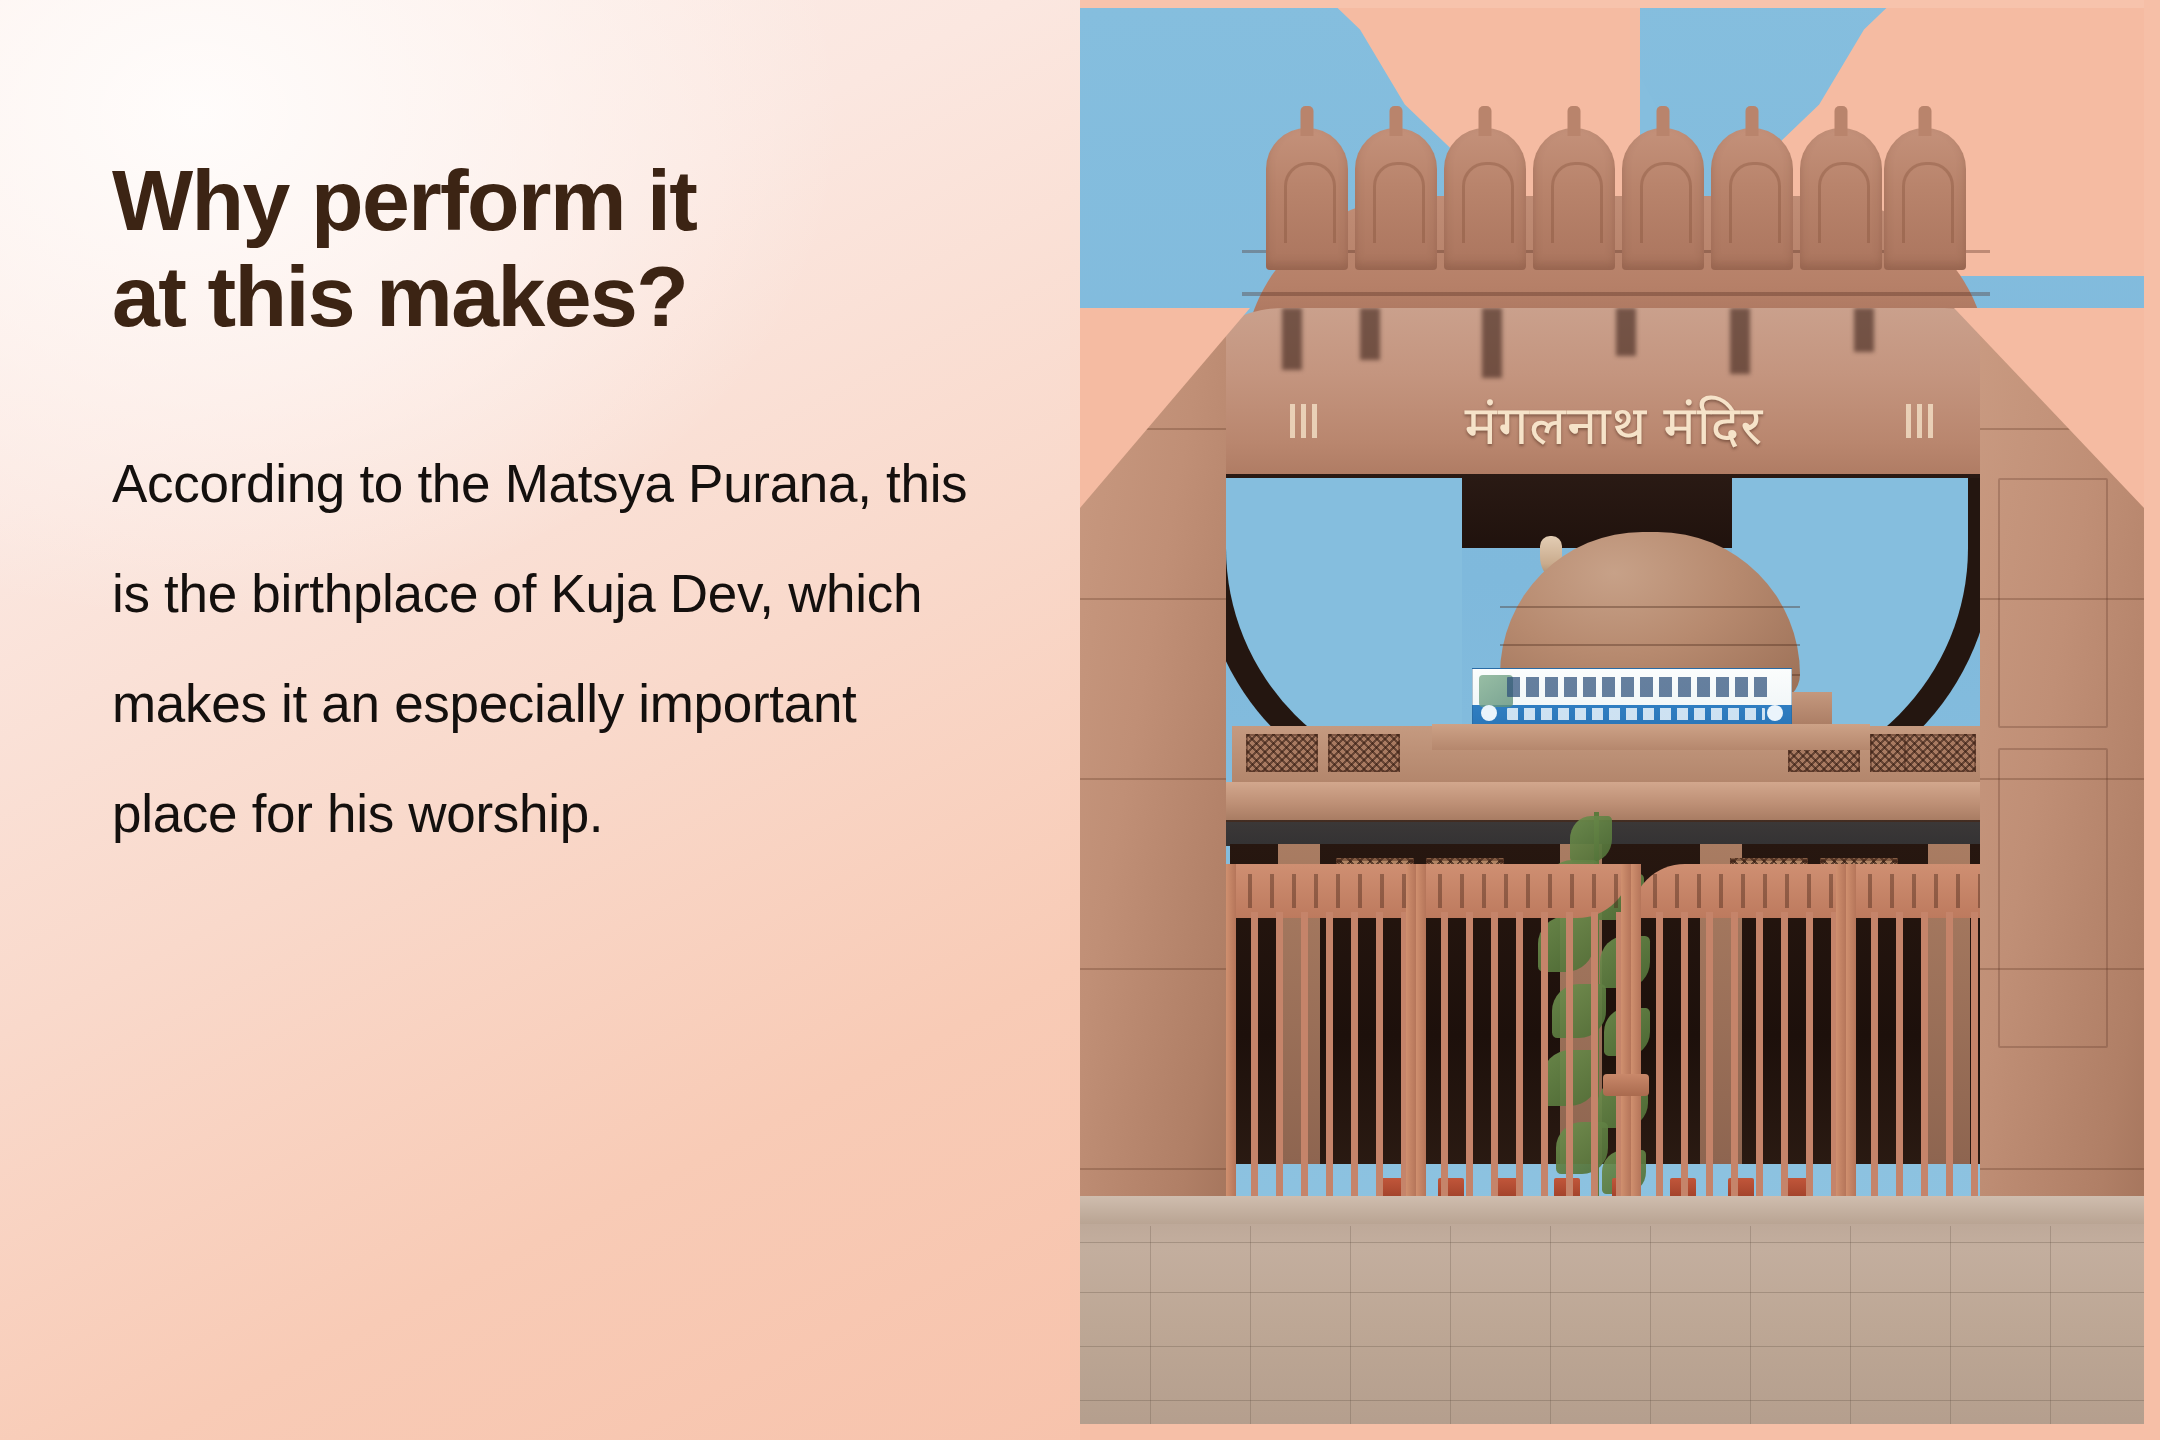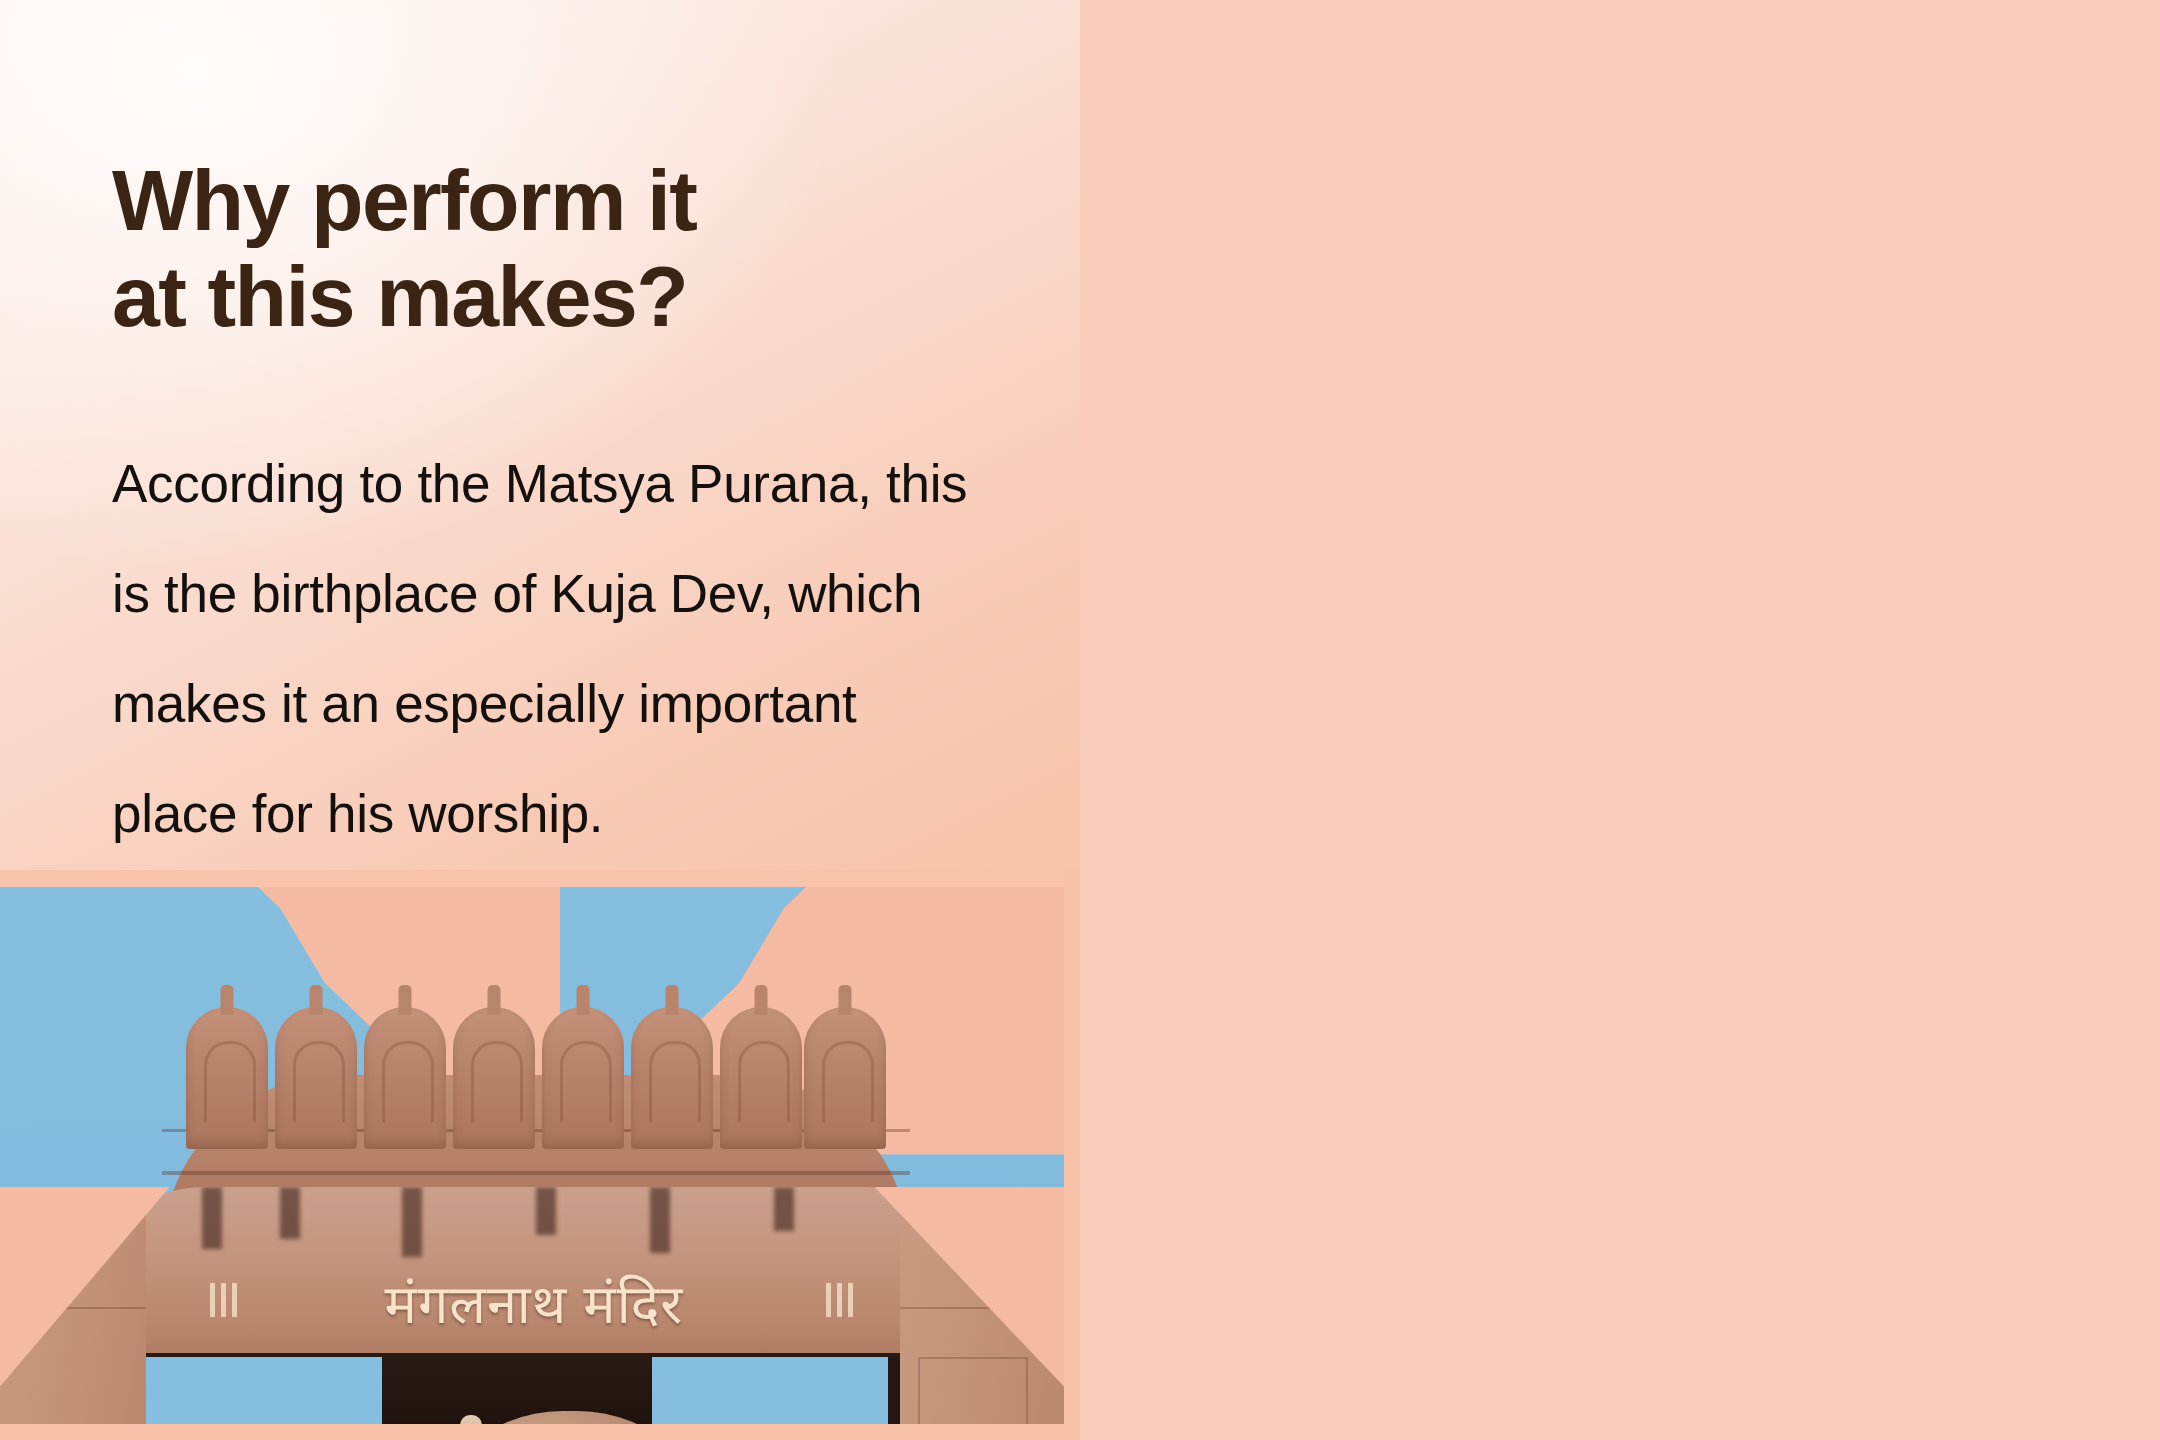--- a/index.html
+++ b/index.html
@@ -6,21 +6,20 @@
   html, body {
     width:2160px; height:1440px;
     overflow:hidden;
     font-family:"Liberation Sans", sans-serif;
   }
   #slide {
     position:relative;
     width:2160px; height:1440px;
     display:flex;
     background:#f9cdb9;
-    flex-direction:column;
   }
 
   
   .text-panel {
     position:relative;
     width:1080px; height:1440px;
     background:
       radial-gradient(ellipse 900px 700px at 18% 8%, rgba(255,253,252,0.95) 0%, rgba(255,248,245,0.45) 45%, rgba(255,248,245,0) 72%),
       linear-gradient(153deg, #fcf0ec 0%, #fbe7e0 26%, #f9d9cb 52%, #f8cbb6 76%, #f7c3ac 100%);
     padding:0 112px;
@@ -49,21 +48,21 @@
 
   
   .image-panel {
     position:relative;
     width:1080px; height:1440px;
     overflow:hidden;
     background:#f7c3ac;
   }
   .photo {
     position:absolute;
-    left:0; top:17px;
+    left:0; top:8px;
     width:1064px; height:1424px;
     overflow:hidden;
     background:#f7c3ac;
   }
 
   
   .sky {
     position:absolute; inset:0;
     background:linear-gradient(178deg,#85bede 0%, #7fb9dc 40%, #92c6e2 100%);
   }

